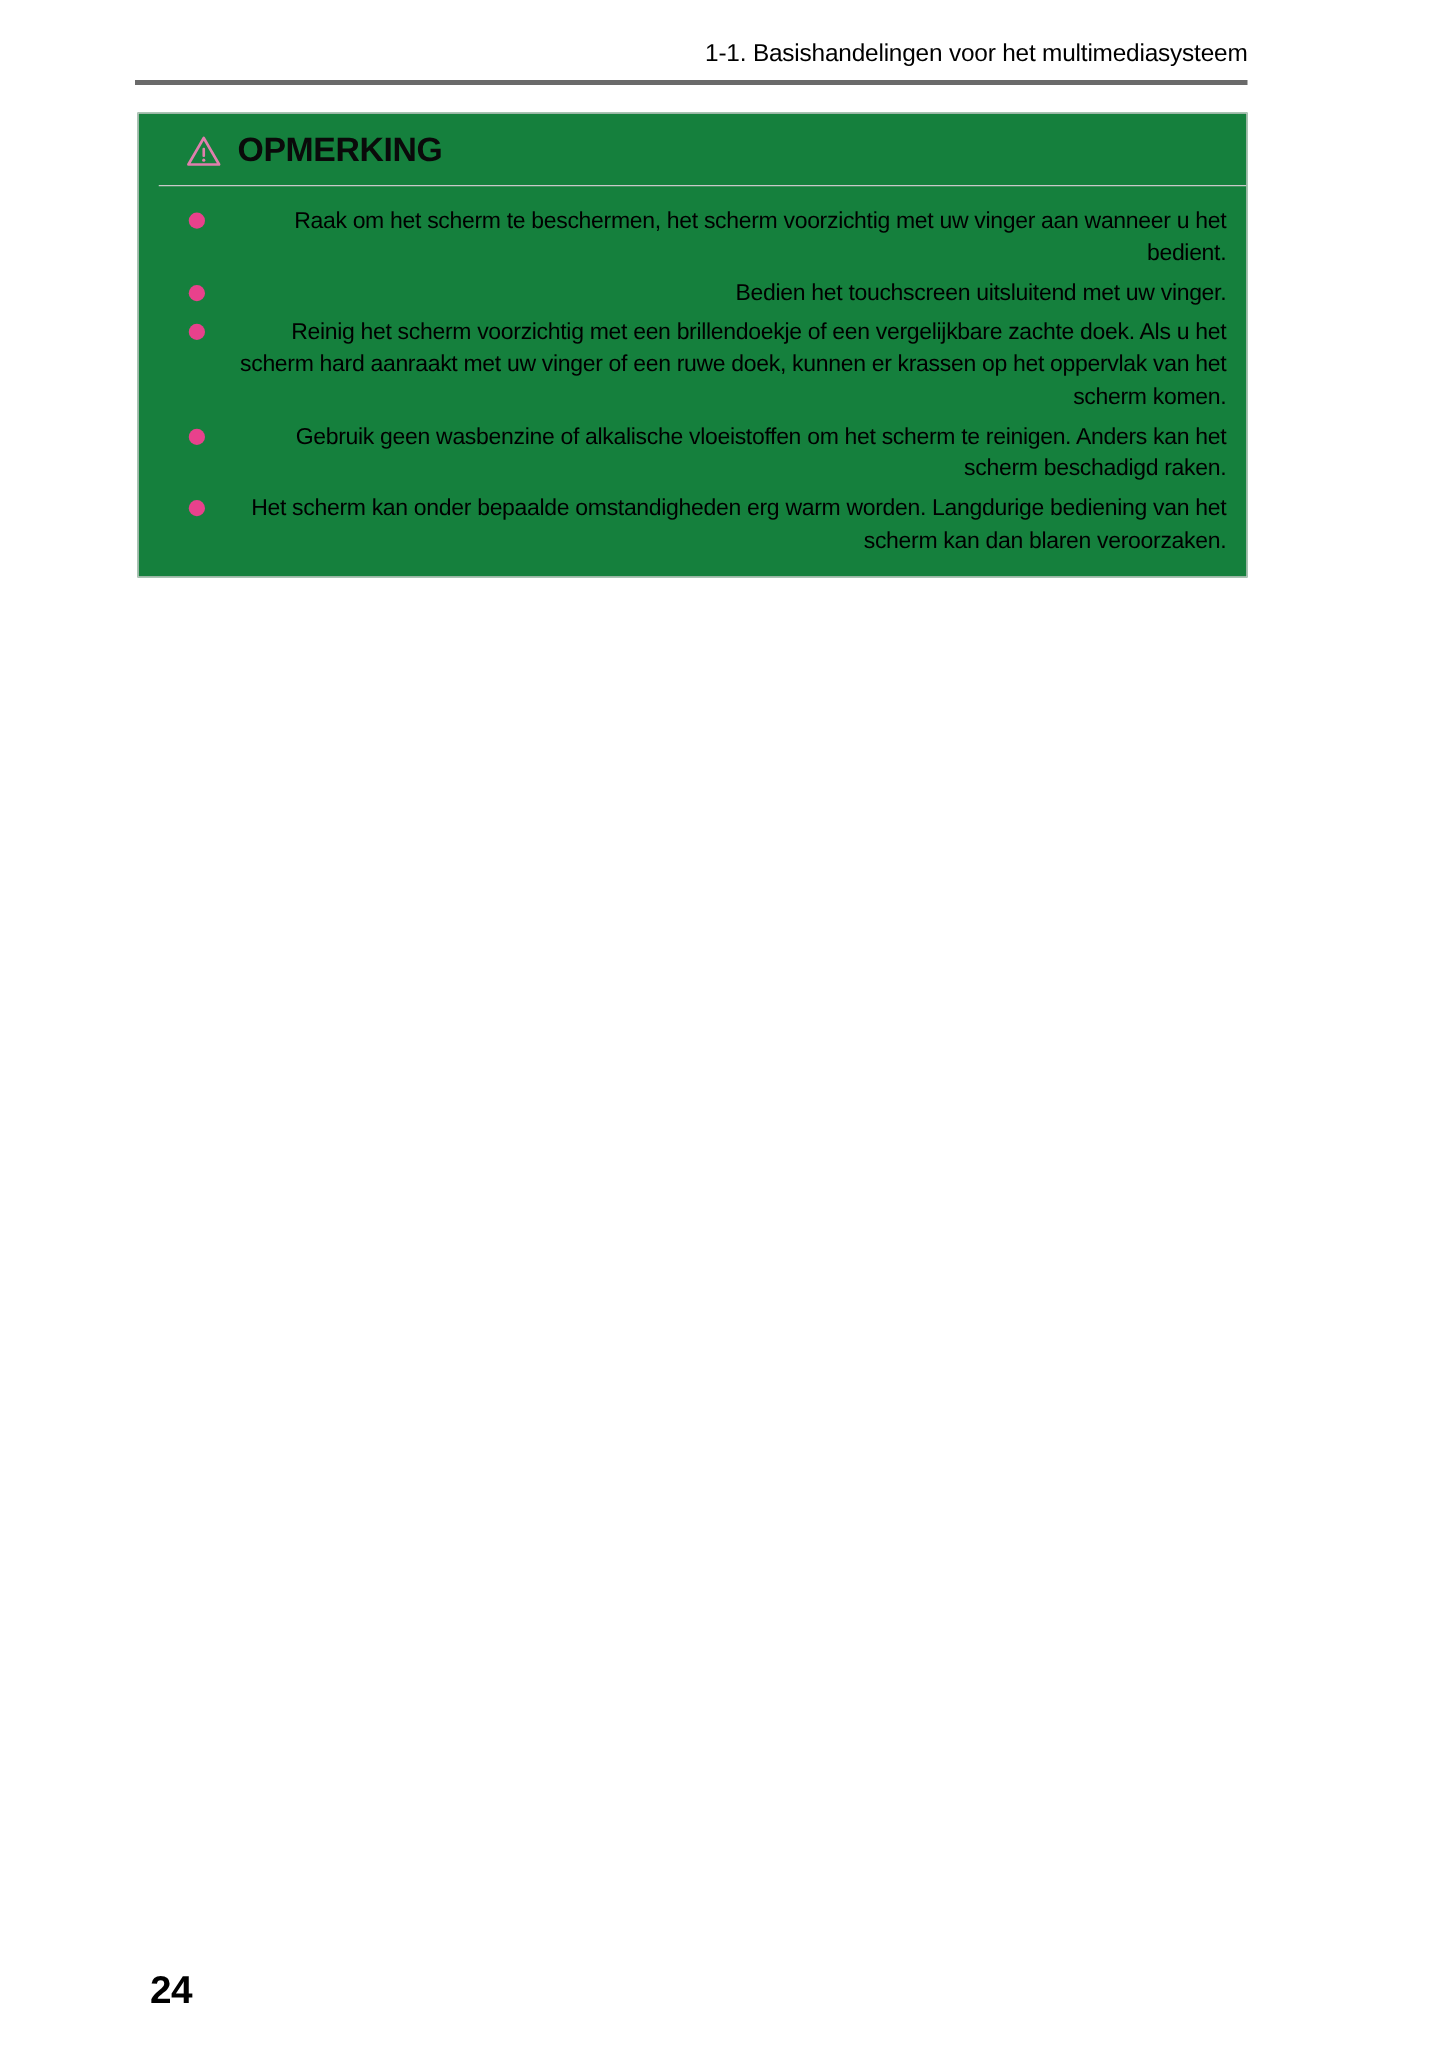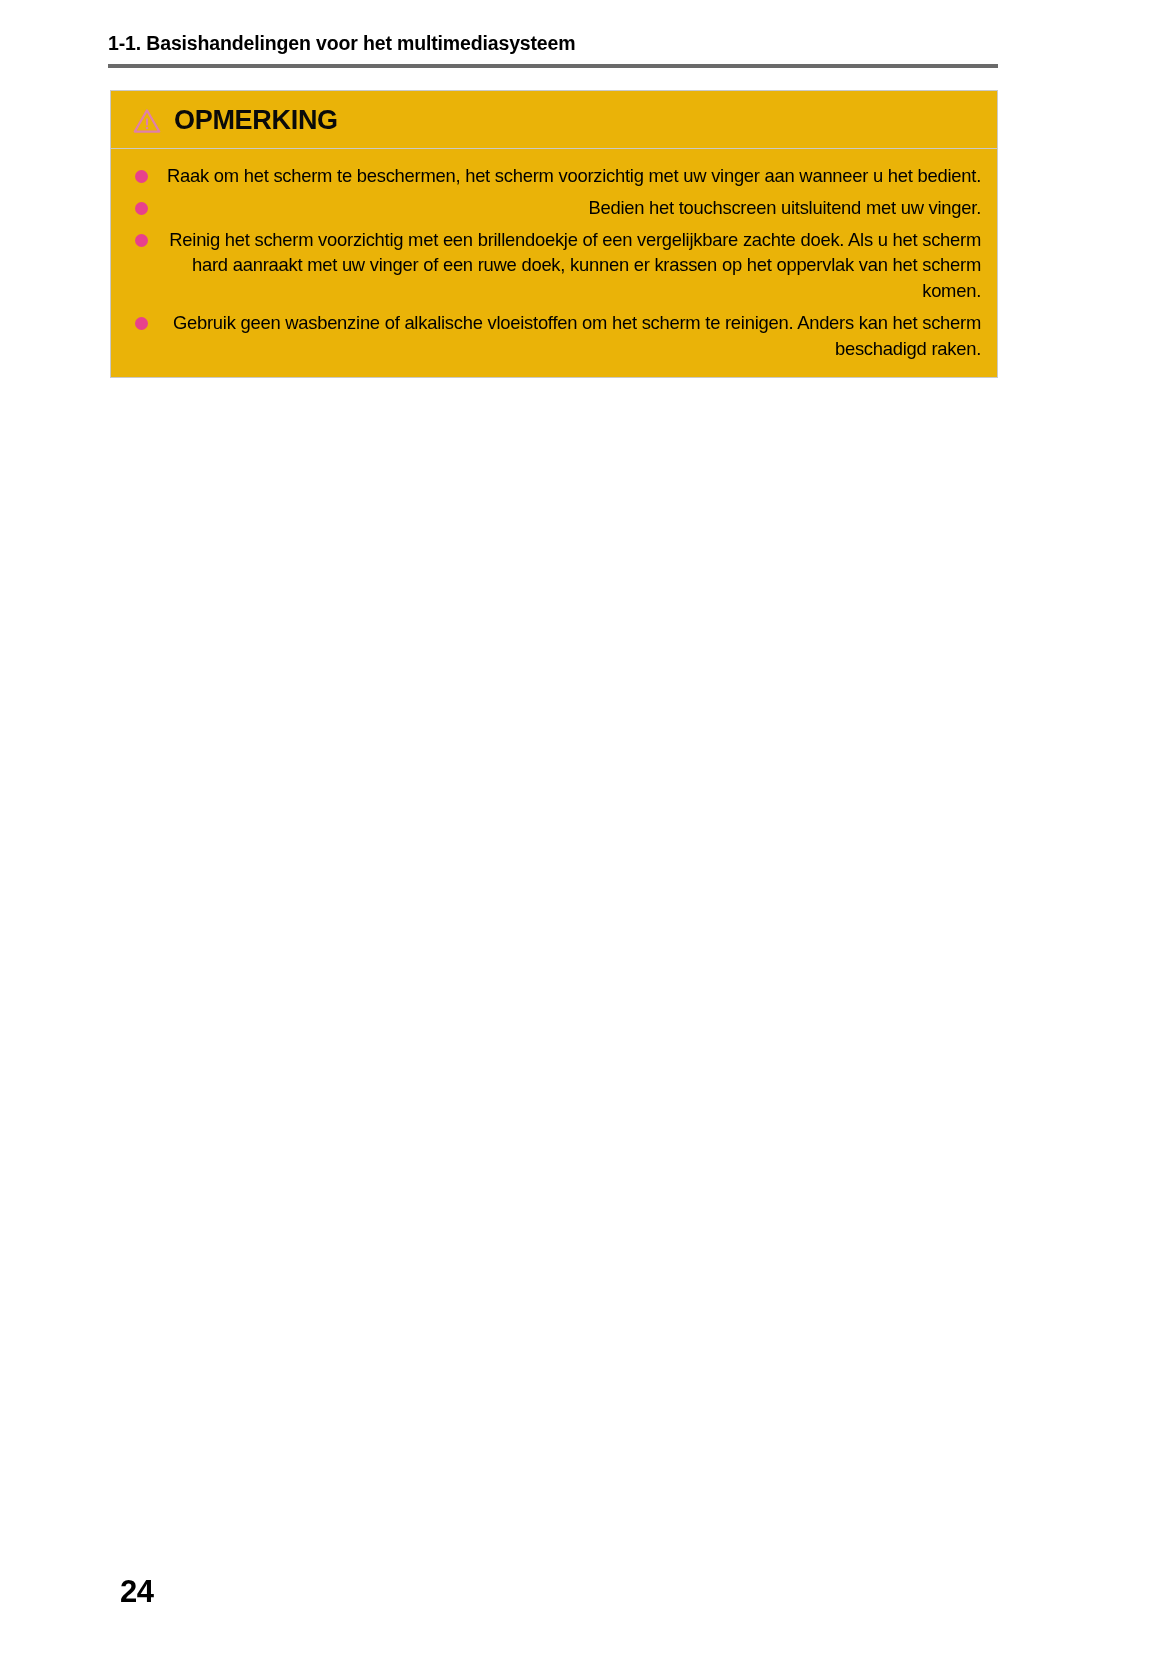--- a/index.html
+++ b/index.html
@@ -27,42 +27,44 @@
 
   
   .header-block {
     position: absolute;
     left: 108px;
     top: 32px;
     width: 890px;
   }
   .header-title {
     font-size: 19.5px;
-    font-weight: bold;
+    font-weight: normal;
     letter-spacing: -0.15px;
     color: #000000;
     line-height: 1.2;
     white-space: nowrap;
+    text-align: right;
   }
   .header-rule {
     margin-top: 9px;
     width: 890px;
     height: 4px;
     background: #6a6a6a;
   }
 
   
   .notice-box {
     position: absolute;
     left: 110px;
     top: 90px;
     width: 888px;
     border: 1px solid #c9c9c9;
-    background: #eab308;
+    background: #15803d;
     box-sizing: border-box;
+    padding-left: 16px;
   }
   .notice-head {
     display: flex;
     align-items: center;
     gap: 13px;
     padding: 16px 0 14px 22px;
     border-bottom: 1px solid #c9c9c9;
   }
   .warn-icon {
     display: block;
@@ -158,20 +160,24 @@
           <span class="li-text">Bedien het touchscreen uitsluitend met uw vinger.</span>
         </li>
         <li>
           <span class="bullet-dot"></span>
           <span class="li-text">Reinig het scherm voorzichtig met een brillendoekje of een vergelijkbare zachte doek. Als u het scherm hard aanraakt met uw vinger of een ruwe doek, kunnen er krassen op het oppervlak van het scherm komen.</span>
         </li>
         <li>
           <span class="bullet-dot"></span>
           <span class="li-text">Gebruik geen wasbenzine of alkalische vloeistoffen om het scherm te reinigen. Anders kan het scherm beschadigd raken.</span>
         </li>
+        <li>
+          <span class="bullet-dot"></span>
+          <span class="li-text">Het scherm kan onder bepaalde omstandigheden erg warm worden. Langdurige bediening van het scherm kan dan blaren veroorzaken.</span>
+        </li>
       </ul>
     </div>
 
   </div>
 
   <div class="page-number">24</div>
 
 </div>
 
 </body></html>

